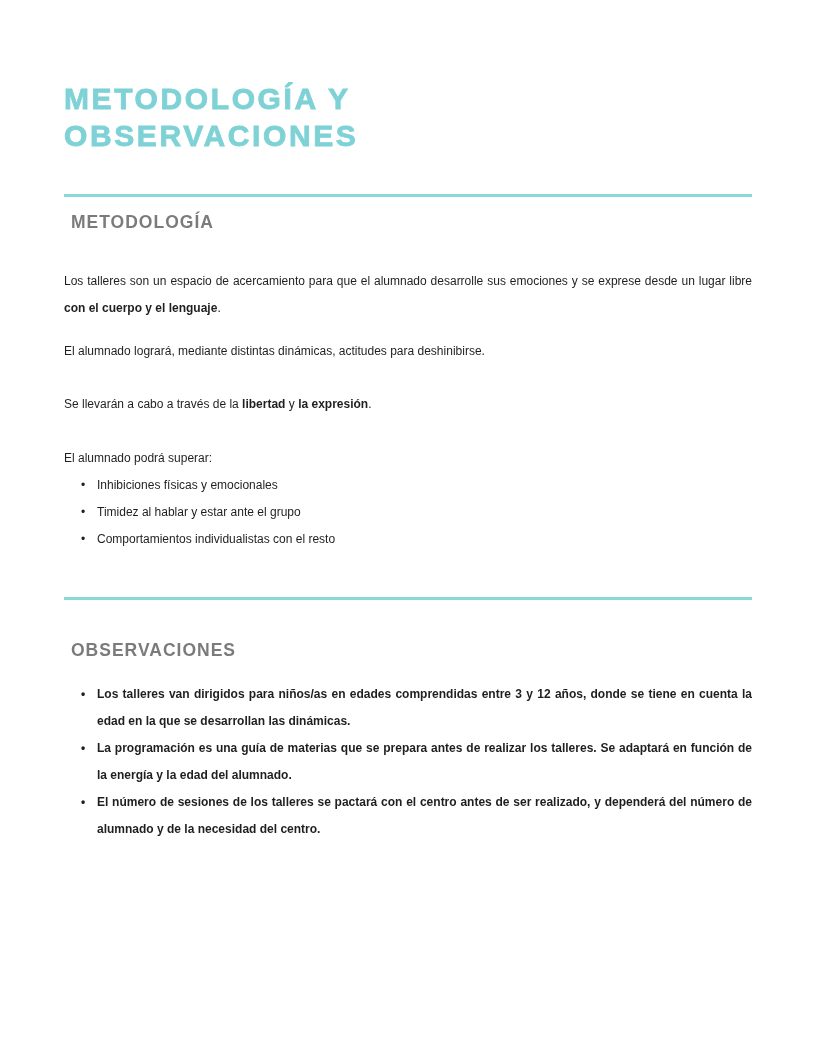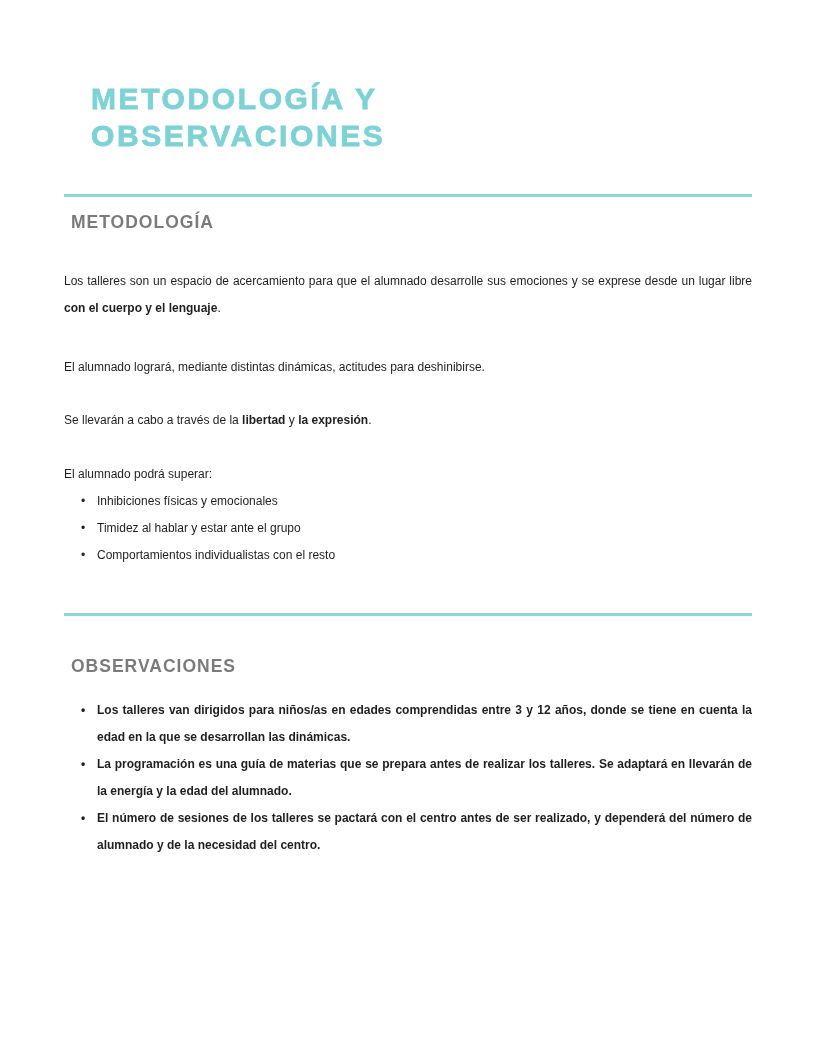--- a/index.html
+++ b/index.html
@@ -18,21 +18,21 @@
   }
   .doc-title {
     margin-top: 80px;
     font-size: 30px;
     line-height: 37px;
     font-weight: bold;
     letter-spacing: 2.6px;
     color: #7ed2d6;
     -webkit-text-stroke: 0.8px #7ed2d6;
   }
-  .doc-title .title-line { display: block; margin-left: 27px; }
+  .doc-title .title-line { display: block; }
   .divider {
     border: none;
     border-top: 3px solid #8cd7da;
     height: 0;
     width: 100%;
   }
   .divider-1 { margin-top: 40px; }
   .divider-2 { margin-top: 44px; }
   .section-heading {
     font-size: 17.5px;
@@ -44,21 +44,21 @@
   }
   .heading-met { margin-top: 15px; }
   .heading-obs { margin-top: 40px; }
   .body-text {
     font-size: 12px;
     line-height: 27px;
     color: #1f1f1f;
   }
   .para { text-align: justify; }
   .p1 { margin-top: 36px; }
-  .p2 { margin-top: 32px; }
+  .p2 { margin-top: 16px; }
   .p3 { margin-top: 26px; }
   .list-intro { margin-top: 27px; }
   ul.bullet-list {
     list-style: none;
   }
   ul.obs-list { margin-top: 21px; font-weight: bold; }
   .bullet-list li {
     position: relative;
     padding-left: 33px;
     text-align: justify;
@@ -102,18 +102,18 @@
     </ul>
   </section>
 
   <hr class="divider divider-2">
 
   <section>
     <h2 class="section-heading heading-obs">OBSERVACIONES</h2>
 
     <ul class="bullet-list obs-list body-text">
       <li><span>Los talleres van dirigidos para niños/as en edades comprendidas entre 3 y 12 años, donde se tiene en cuenta la edad en la que se desarrollan las dinámicas.</span></li>
-      <li><span>La programación es una guía de materias que se prepara antes de realizar los talleres. Se adaptará en llevarán de la energía y la edad del alumnado.</span></li>
+      <li><span>La programación es una guía de materias que se prepara antes de realizar los talleres. Se adaptará en función de la energía y la edad del alumnado.</span></li>
       <li><span>El número de sesiones de los talleres se pactará con el centro antes de ser realizado, y dependerá del número de alumnado y de la necesidad del centro.</span></li>
     </ul>
   </section>
 
 </div>
 
 </body></html>

